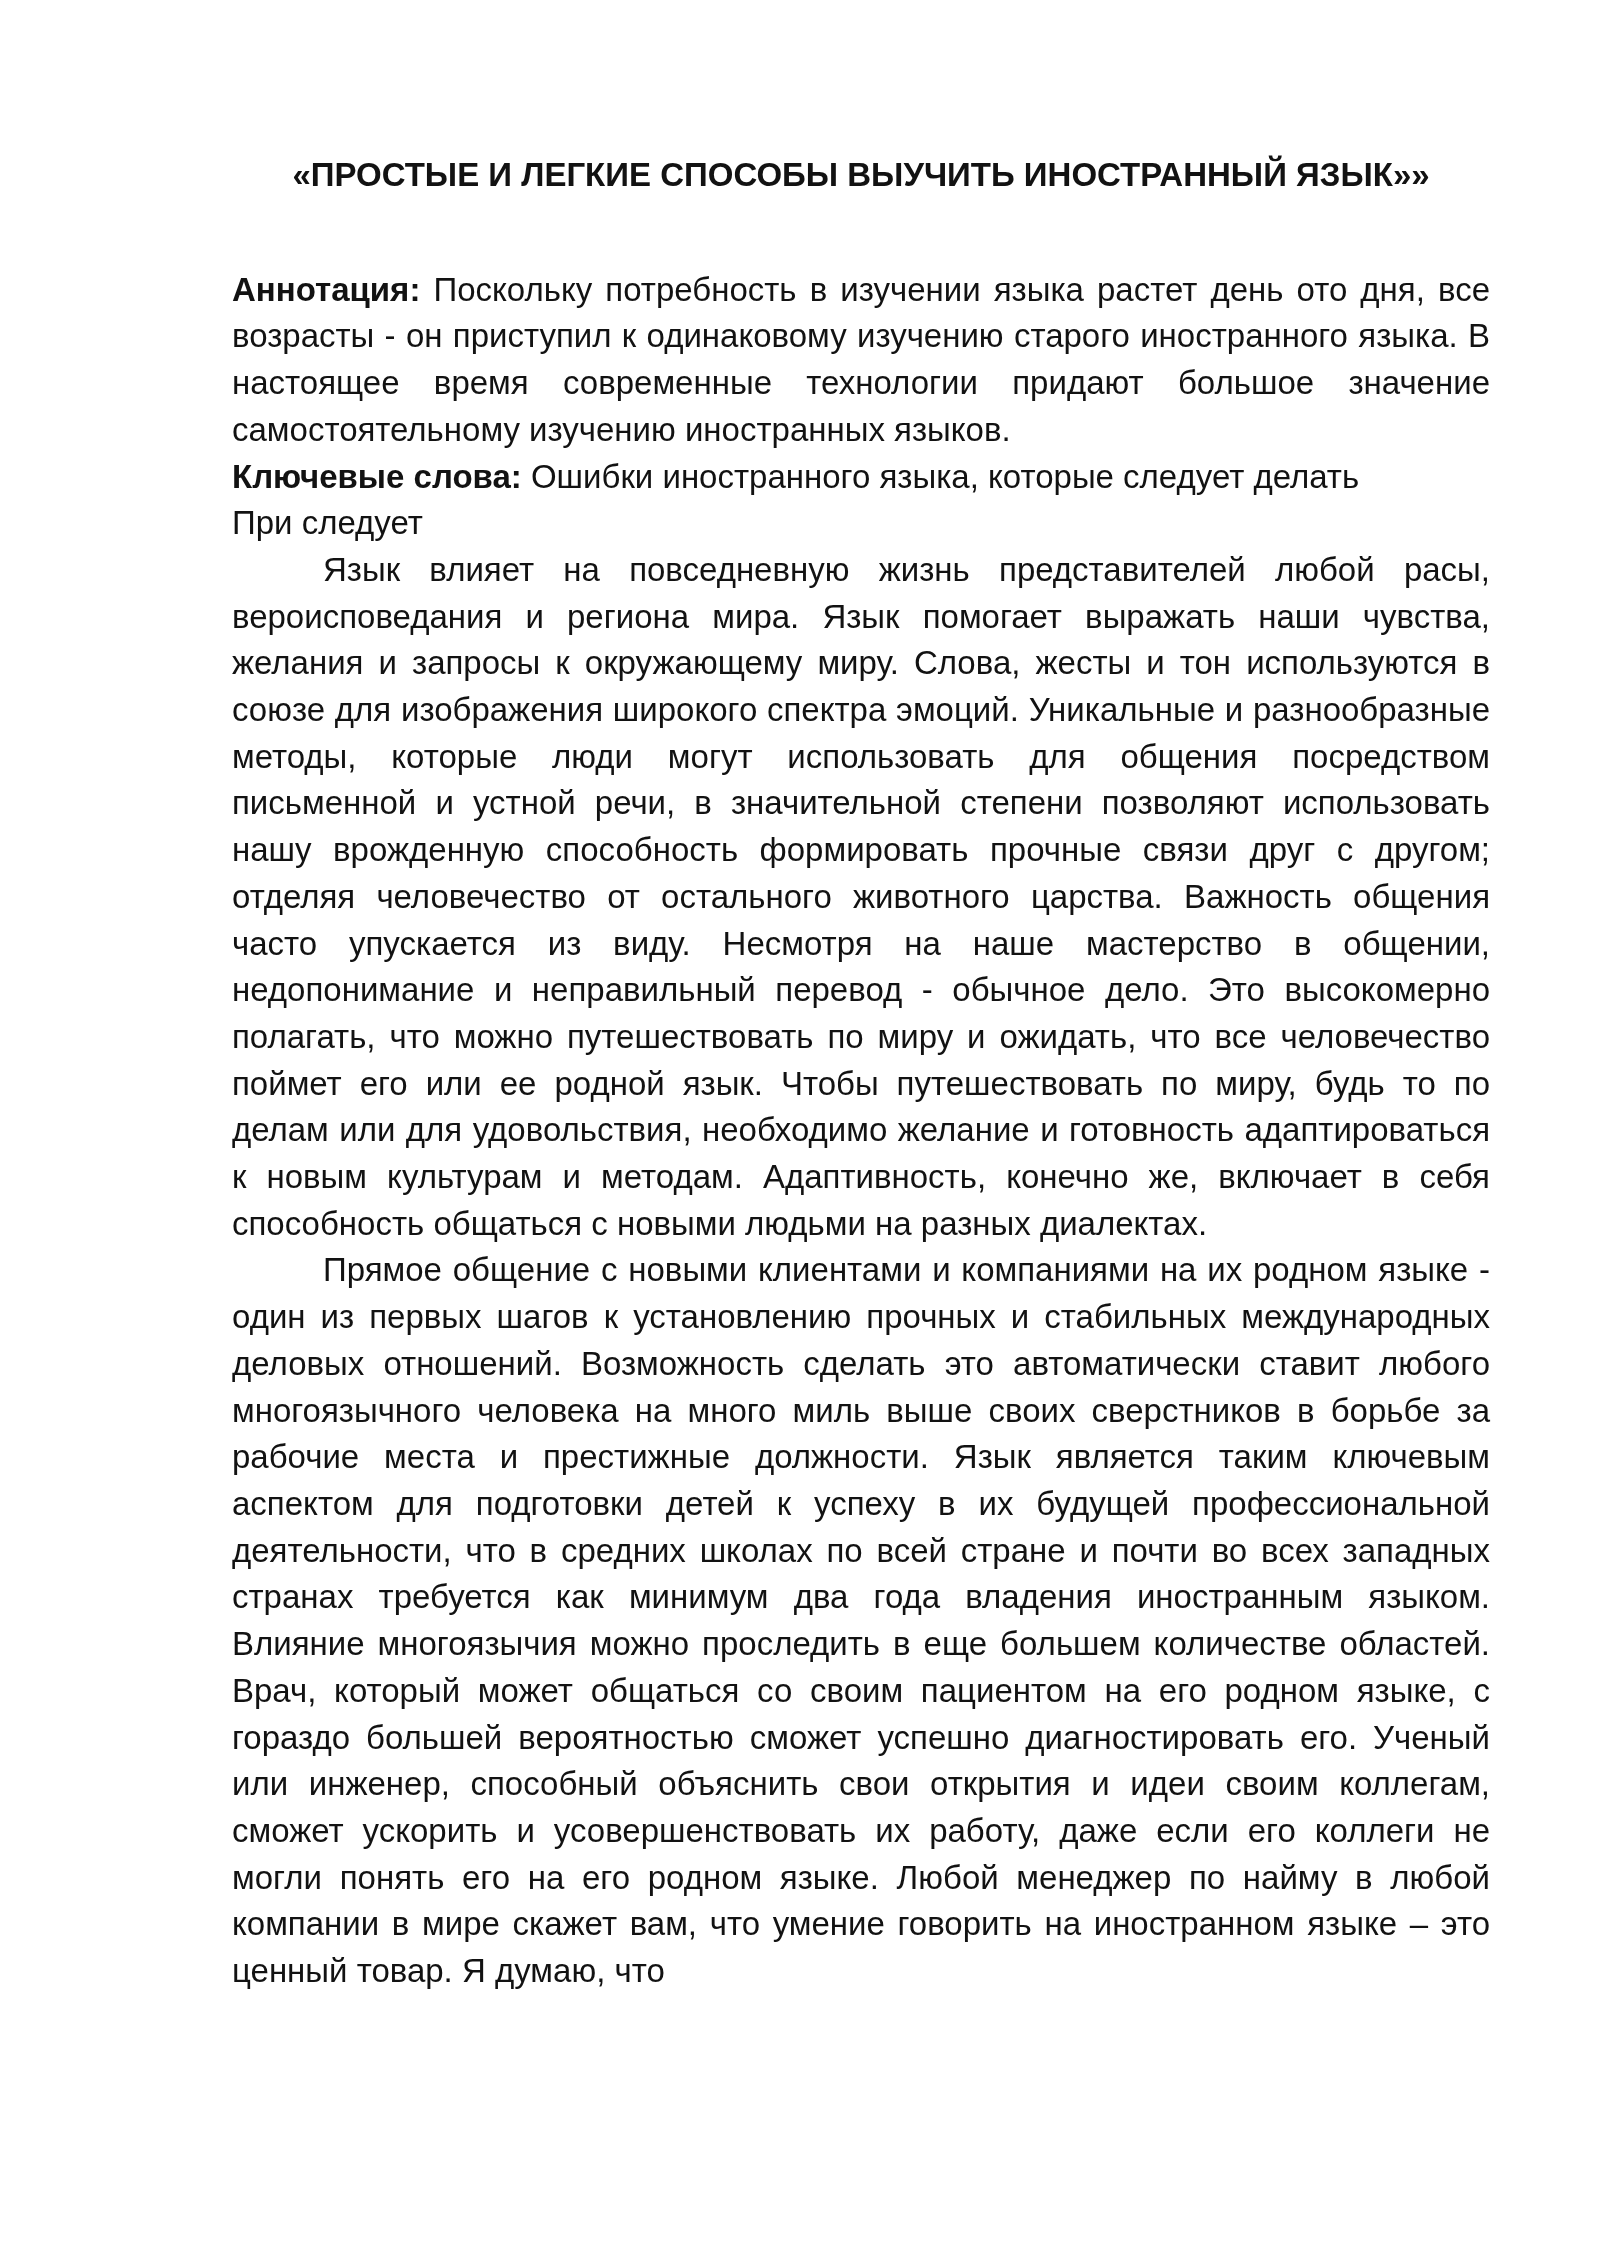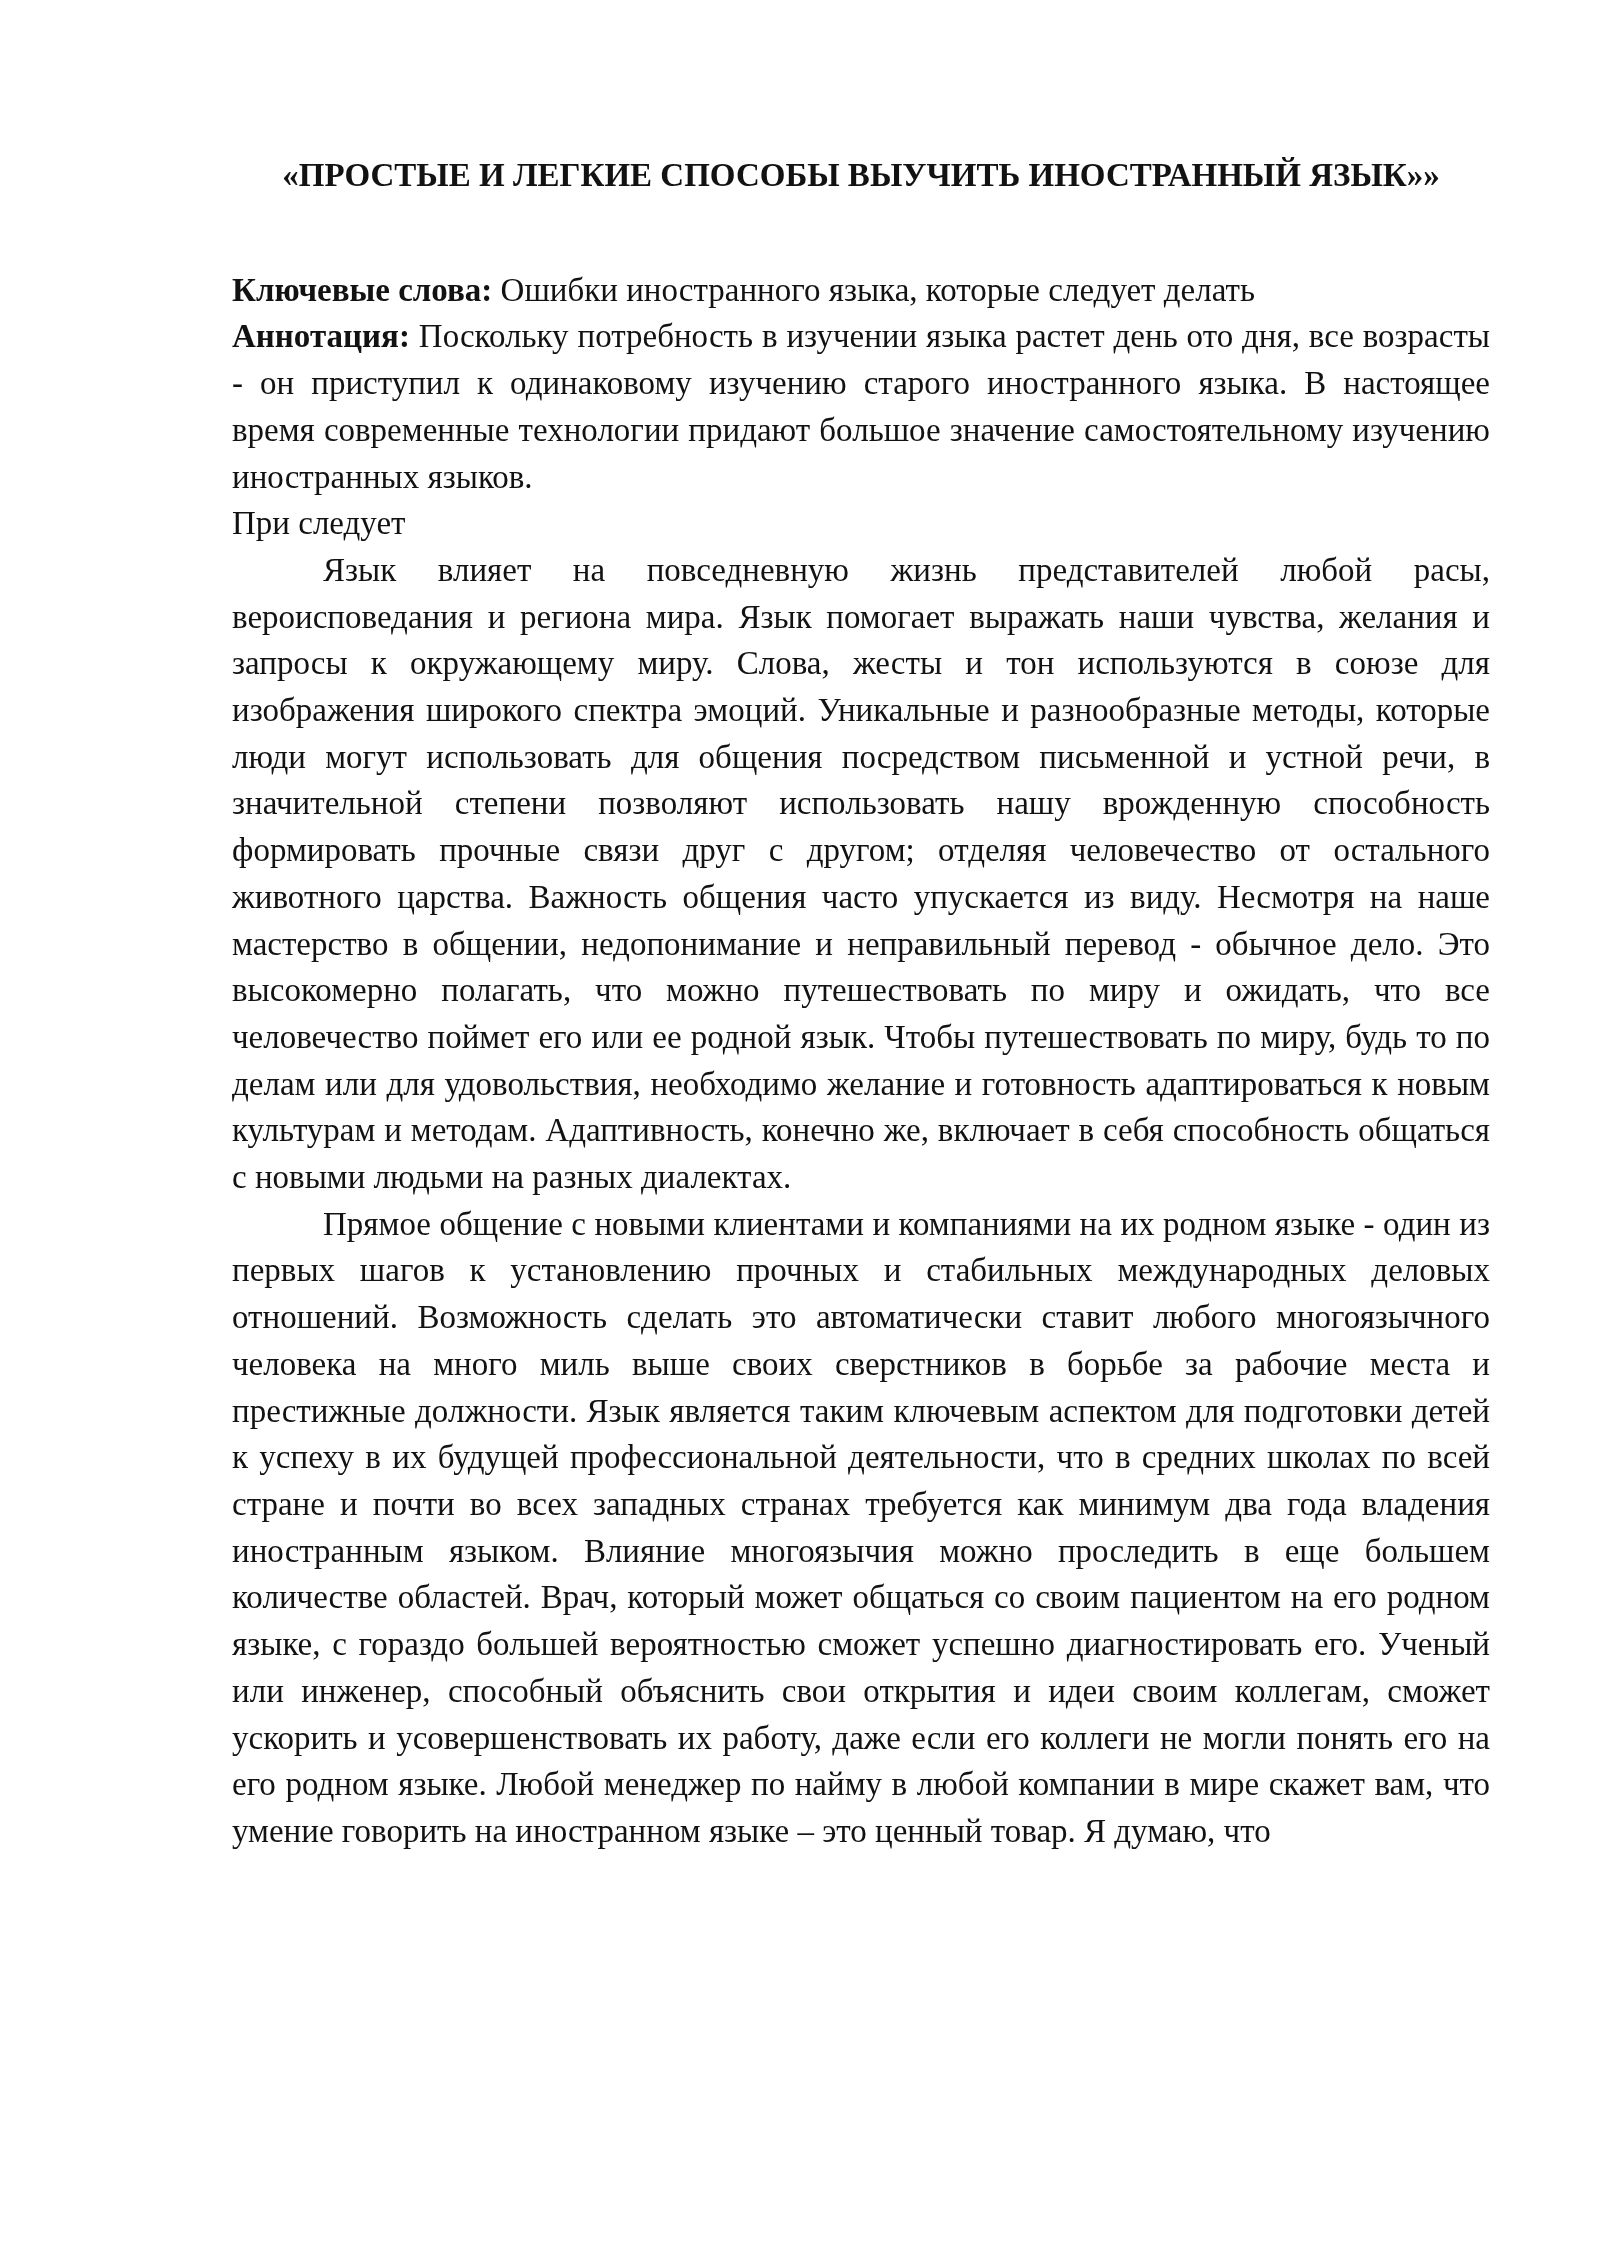--- a/index.html
+++ b/index.html
@@ -7,21 +7,21 @@
     margin: 0;
     padding: 0;
     background: #ffffff;
   }
   .page {
     position: relative;
     width: 1600px;
     height: 2262px;
     background: #ffffff;
     overflow: hidden;
-    font-family: Liberation Serif, serif;
+    font-family: Liberation Sans, sans-serif;
     color: #121212;
   }
   .content {
     position: absolute;
     left: 232px;
     top: 152px;
     width: 1258px;
     font-size: 33px;
     line-height: 46.7px;
   }
@@ -45,23 +45,23 @@
   }
 </style>
 </head>
 <body>
 
 <div class="page" style="background: rgb(255, 255, 255); color: rgb(18, 18, 18);">
   <div class="content">
 
     <h1 class="doc-title">«ПРОСТЫЕ И ЛЕГКИЕ СПОСОБЫ ВЫУЧИТЬ ИНОСТРАННЫЙ ЯЗЫК»»</h1>
 
+    <p class="para"><b>Аннотация:</b> <span>Поскольку потребность в изучении языка растет день ото дня, все возрасты - он приступил к одинаковому изучению старого иностранного языка. В настоящее время современные технологии придают большое значение самостоятельному изучению иностранных языков.</span></p>
+
     <p class="para"><b>Ключевые слова:</b> <span>Ошибки иностранного языка, которые следует делать</span></p>
-
-    <p class="para"><b>Аннотация:</b> <span>Поскольку потребность в изучении языка растет день ото дня, все возрасты - он приступил к одинаковому изучению старого иностранного языка. В настоящее время современные технологии придают большое значение самостоятельному изучению иностранных языков.</span></p>
 
     <p class="para">При следует</p>
 
     <p class="para indent">Язык влияет на повседневную жизнь представителей любой расы, вероисповедания и региона мира. Язык помогает выражать наши чувства, желания и запросы к окружающему миру. Слова, жесты и тон используются в союзе для изображения широкого спектра эмоций. Уникальные и разнообразные методы, которые люди могут использовать для общения посредством письменной и устной речи, в значительной степени позволяют использовать нашу врожденную способность формировать прочные связи друг с другом; отделяя человечество от остального животного царства. Важность общения часто упускается из виду. Несмотря на наше мастерство в общении, недопонимание и неправильный перевод - обычное дело. Это высокомерно полагать, что можно путешествовать по миру и ожидать, что все человечество поймет его или ее родной язык. Чтобы путешествовать по миру, будь то по делам или для удовольствия, необходимо желание и готовность адаптироваться к новым культурам и методам. Адаптивность, конечно же, включает в себя способность общаться с новыми людьми на разных диалектах.</p>
 
     <p class="para indent">Прямое общение с новыми клиентами и компаниями на их родном языке - один из первых шагов к установлению прочных и стабильных международных деловых отношений. Возможность сделать это автоматически ставит любого многоязычного человека на много миль выше своих сверстников в борьбе за рабочие места и престижные должности. Язык является таким ключевым аспектом для подготовки детей к успеху в их будущей профессиональной деятельности, что в средних школах по всей стране и почти во всех западных странах требуется как минимум два года владения иностранным языком. Влияние многоязычия можно проследить в еще большем количестве областей. Врач, который может общаться со своим пациентом на его родном языке, с гораздо большей вероятностью сможет успешно диагностировать его. Ученый или инженер, способный объяснить свои открытия и идеи своим коллегам, сможет ускорить и усовершенствовать их работу, даже если его коллеги не могли понять его на его родном языке. Любой менеджер по найму в любой компании в мире скажет вам, что умение говорить на иностранном языке – это ценный товар. Я думаю, что</p>
 
   </div>
 </div>
 

